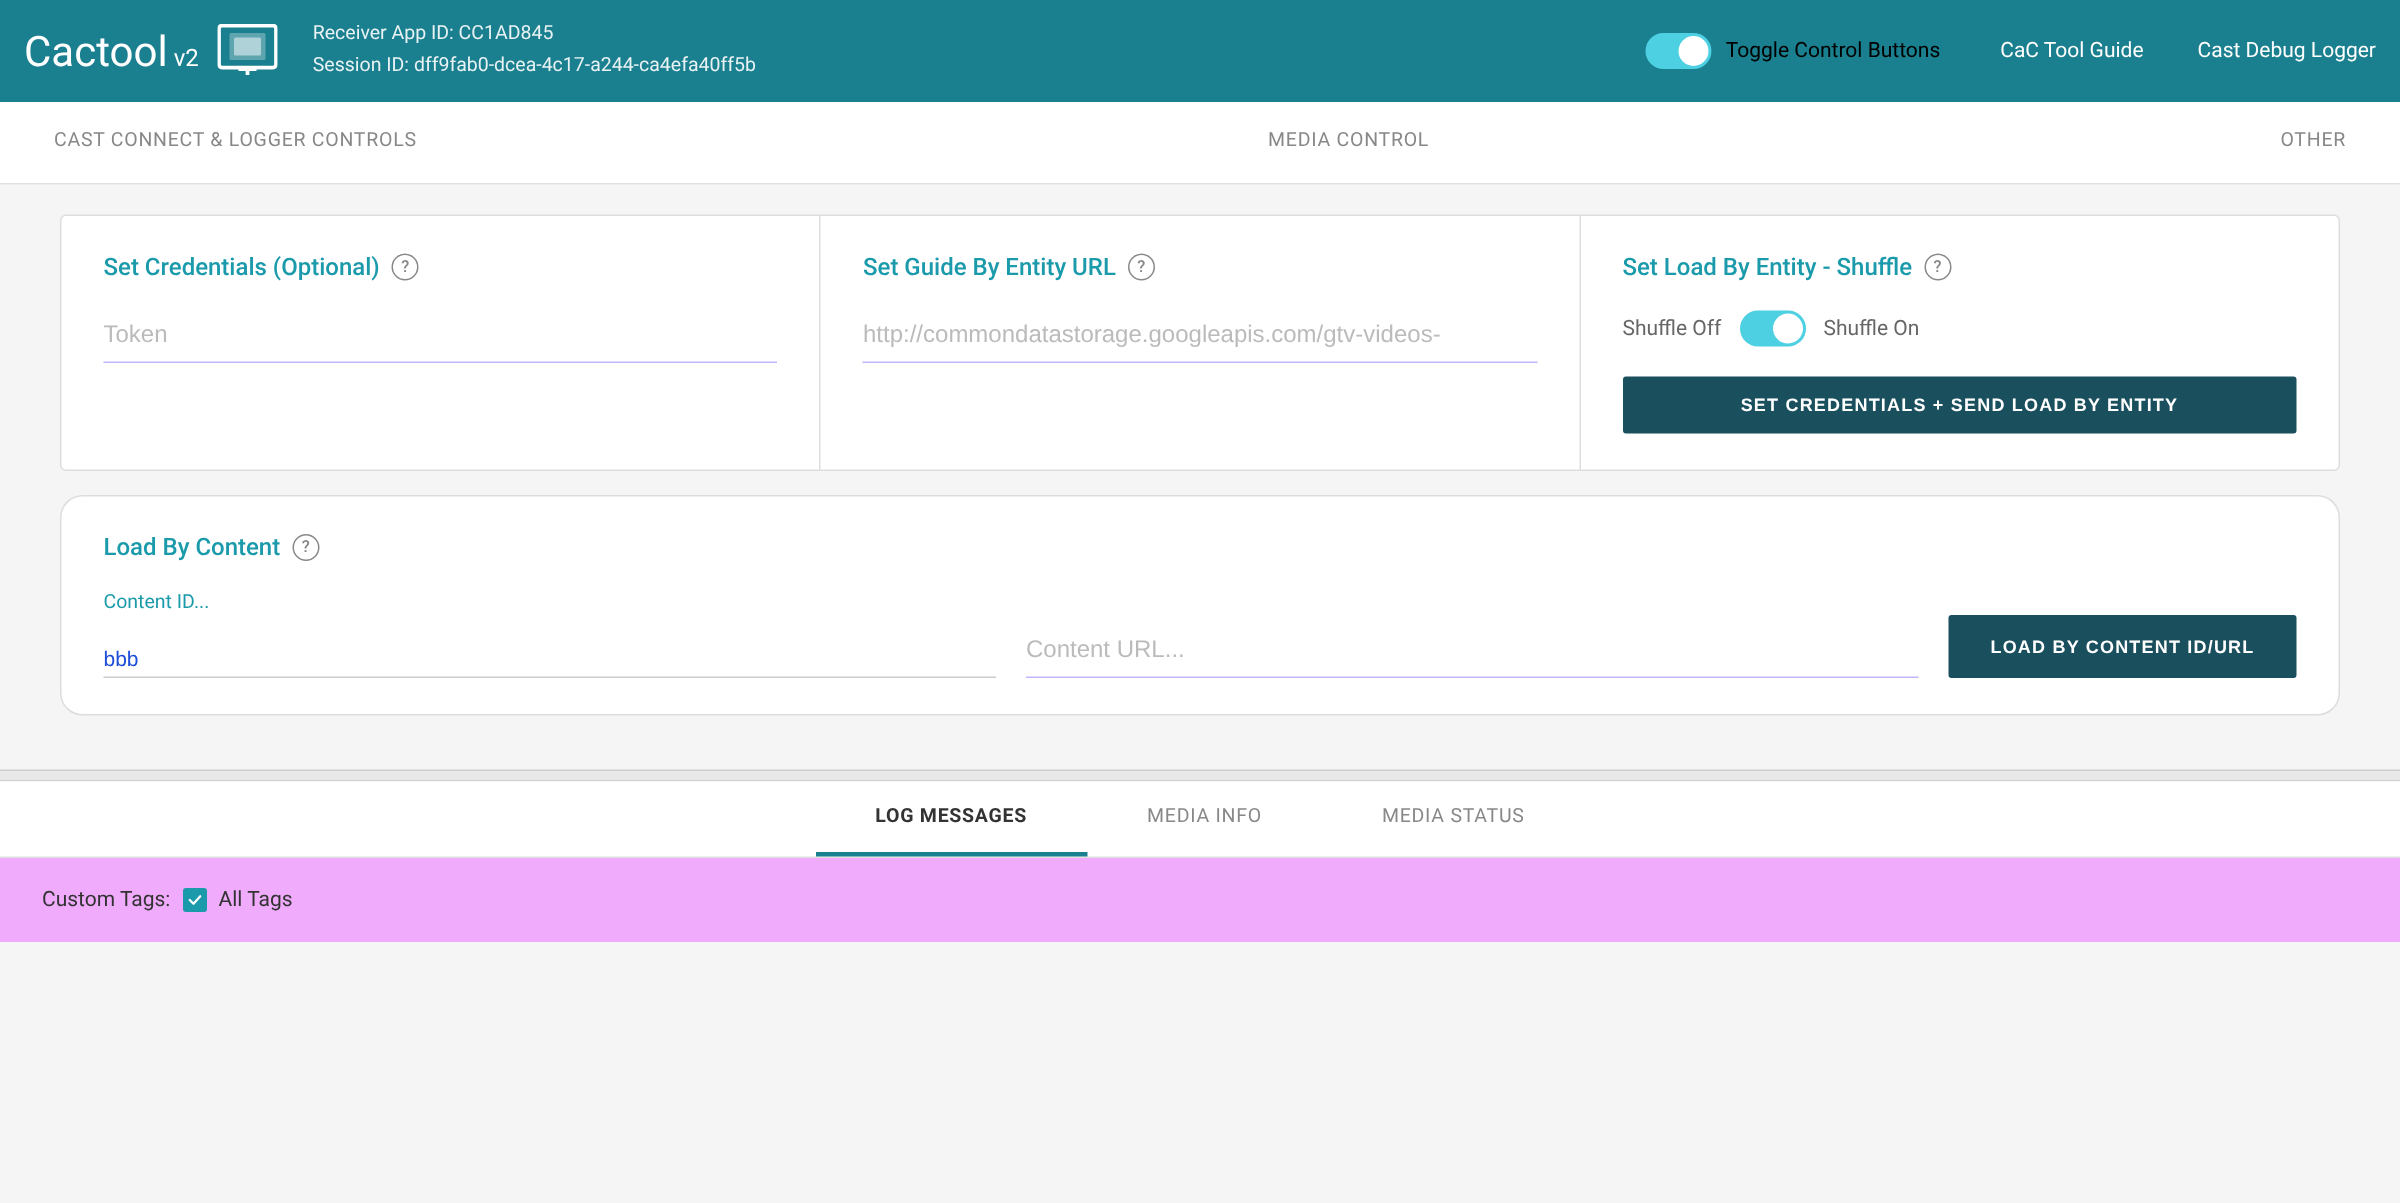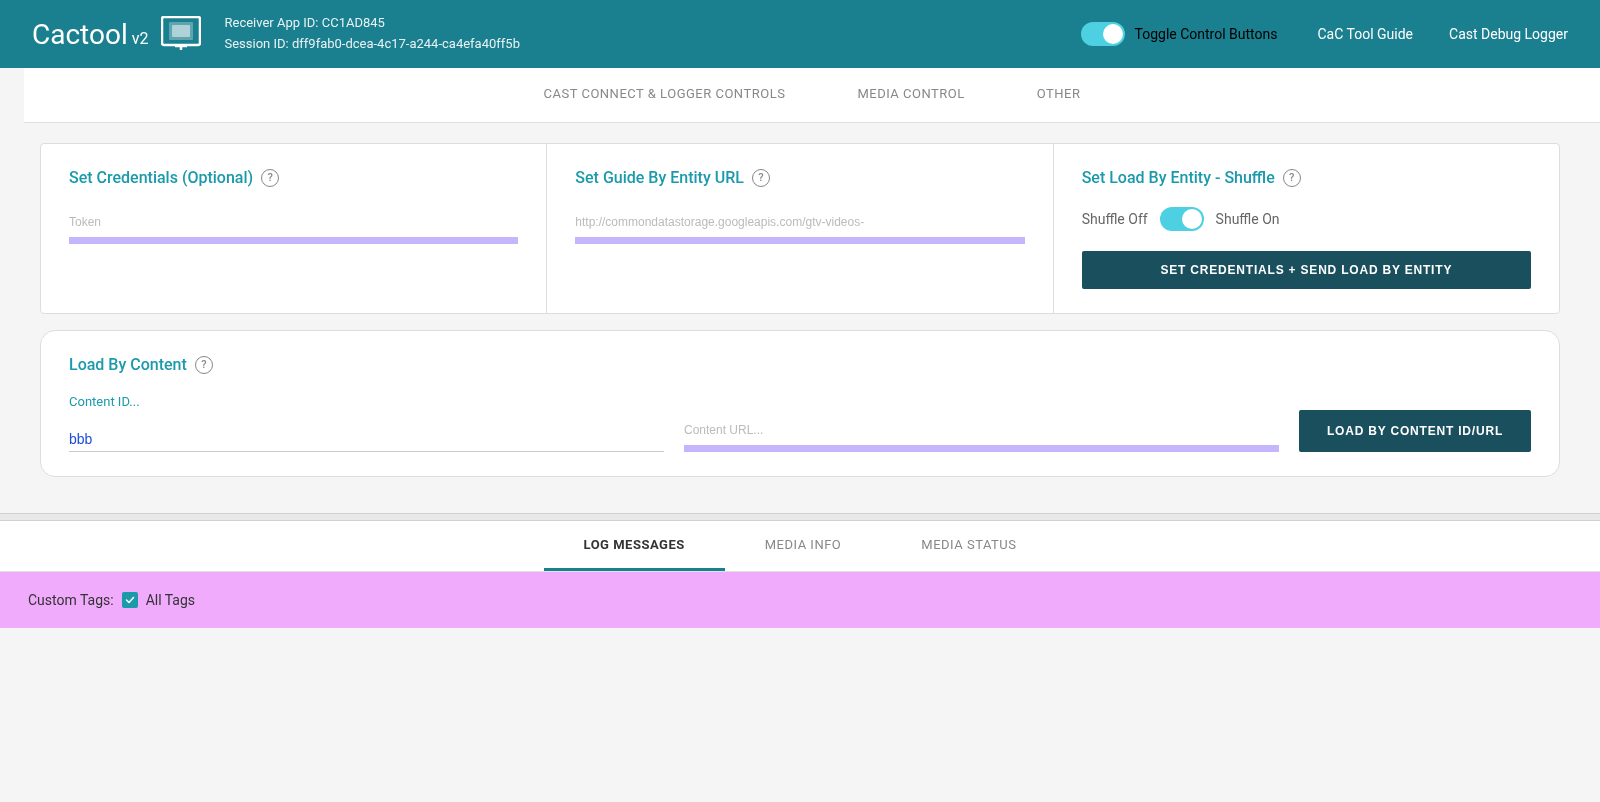--- a/index.html
+++ b/index.html
@@ -3,21 +3,21 @@
   <meta charset="utf-8">
   <style>
     * { box-sizing: border-box; margin: 0; padding: 0; }
     body { font-family: 'Roboto', Arial, sans-serif; background: #f5f5f5; color: #333; font-size: 14px; }
 
     
     .header {
       background: #1a7f8e;
       display: flex;
       align-items: center;
-      padding: 0 32px;
+      padding: 0 16px;
       height: 68px;
       color: white;
     }
     .header-logo {
       display: flex;
       align-items: center;
       gap: 12px;
       margin-right: 24px;
     }
     .logo-text {
@@ -77,25 +77,24 @@
     .header-nav a {
       color: white;
       text-decoration: none;
       font-size: 14px;
     }
 
     
     .tabs-bar {
       background: white;
       display: flex;
-      justify-content: center;
+      justify-content: space-between;
       gap: 0;
       border-bottom: 1px solid #e0e0e0;
       padding: 0;
-      margin-left: 24px;
     }
     .tab {
       padding: 18px 36px;
       font-size: 13px;
       letter-spacing: 0.5px;
       color: #888;
       cursor: pointer;
       border-bottom: 3px solid transparent;
       text-transform: uppercase;
       font-weight: 400;
@@ -149,23 +148,23 @@
       border-radius: 50%;
       font-size: 11px;
       color: #888;
       cursor: pointer;
     }
 
     
     .input-field {
       width: 100%;
       border: none;
-      border-bottom: 7px solid #c4b5fd;
+      border-bottom: 1px solid #c4b5fd;
       padding: 8px 0;
-      font-size: 12px;
+      font-size: 16px;
       color: #b91c1c;
       outline: none;
       background: transparent;
     }
     .input-field::placeholder { color: #bbb; }
 
     
     .shuffle-row {
       display: flex;
       align-items: center;

